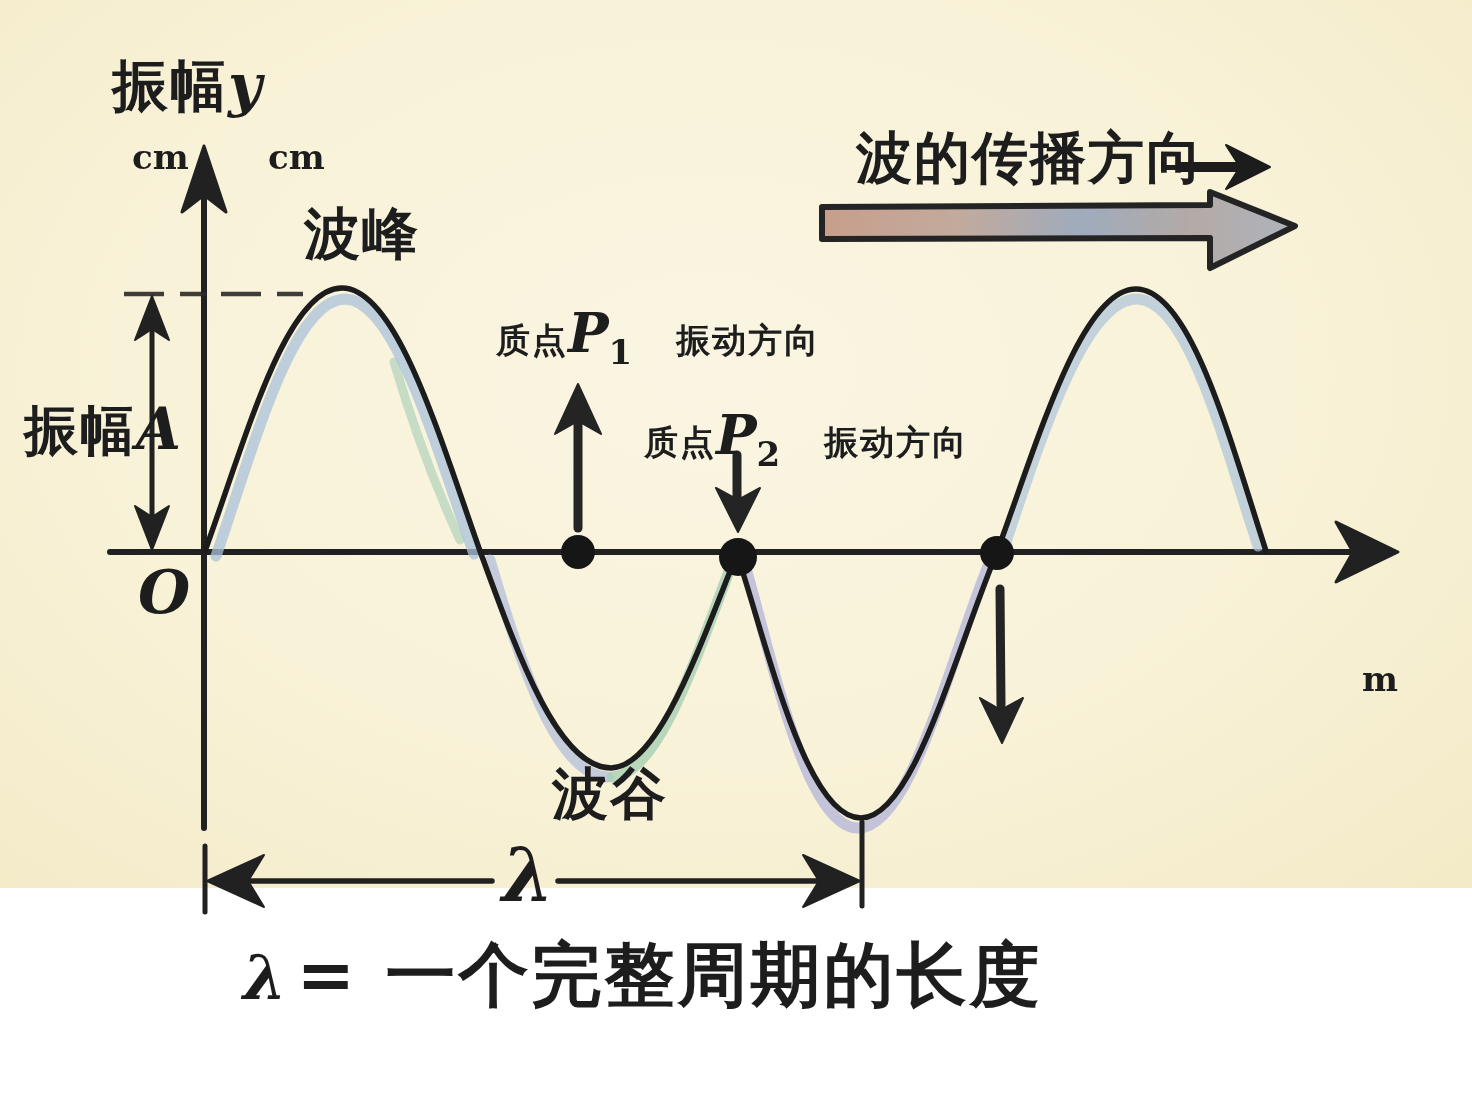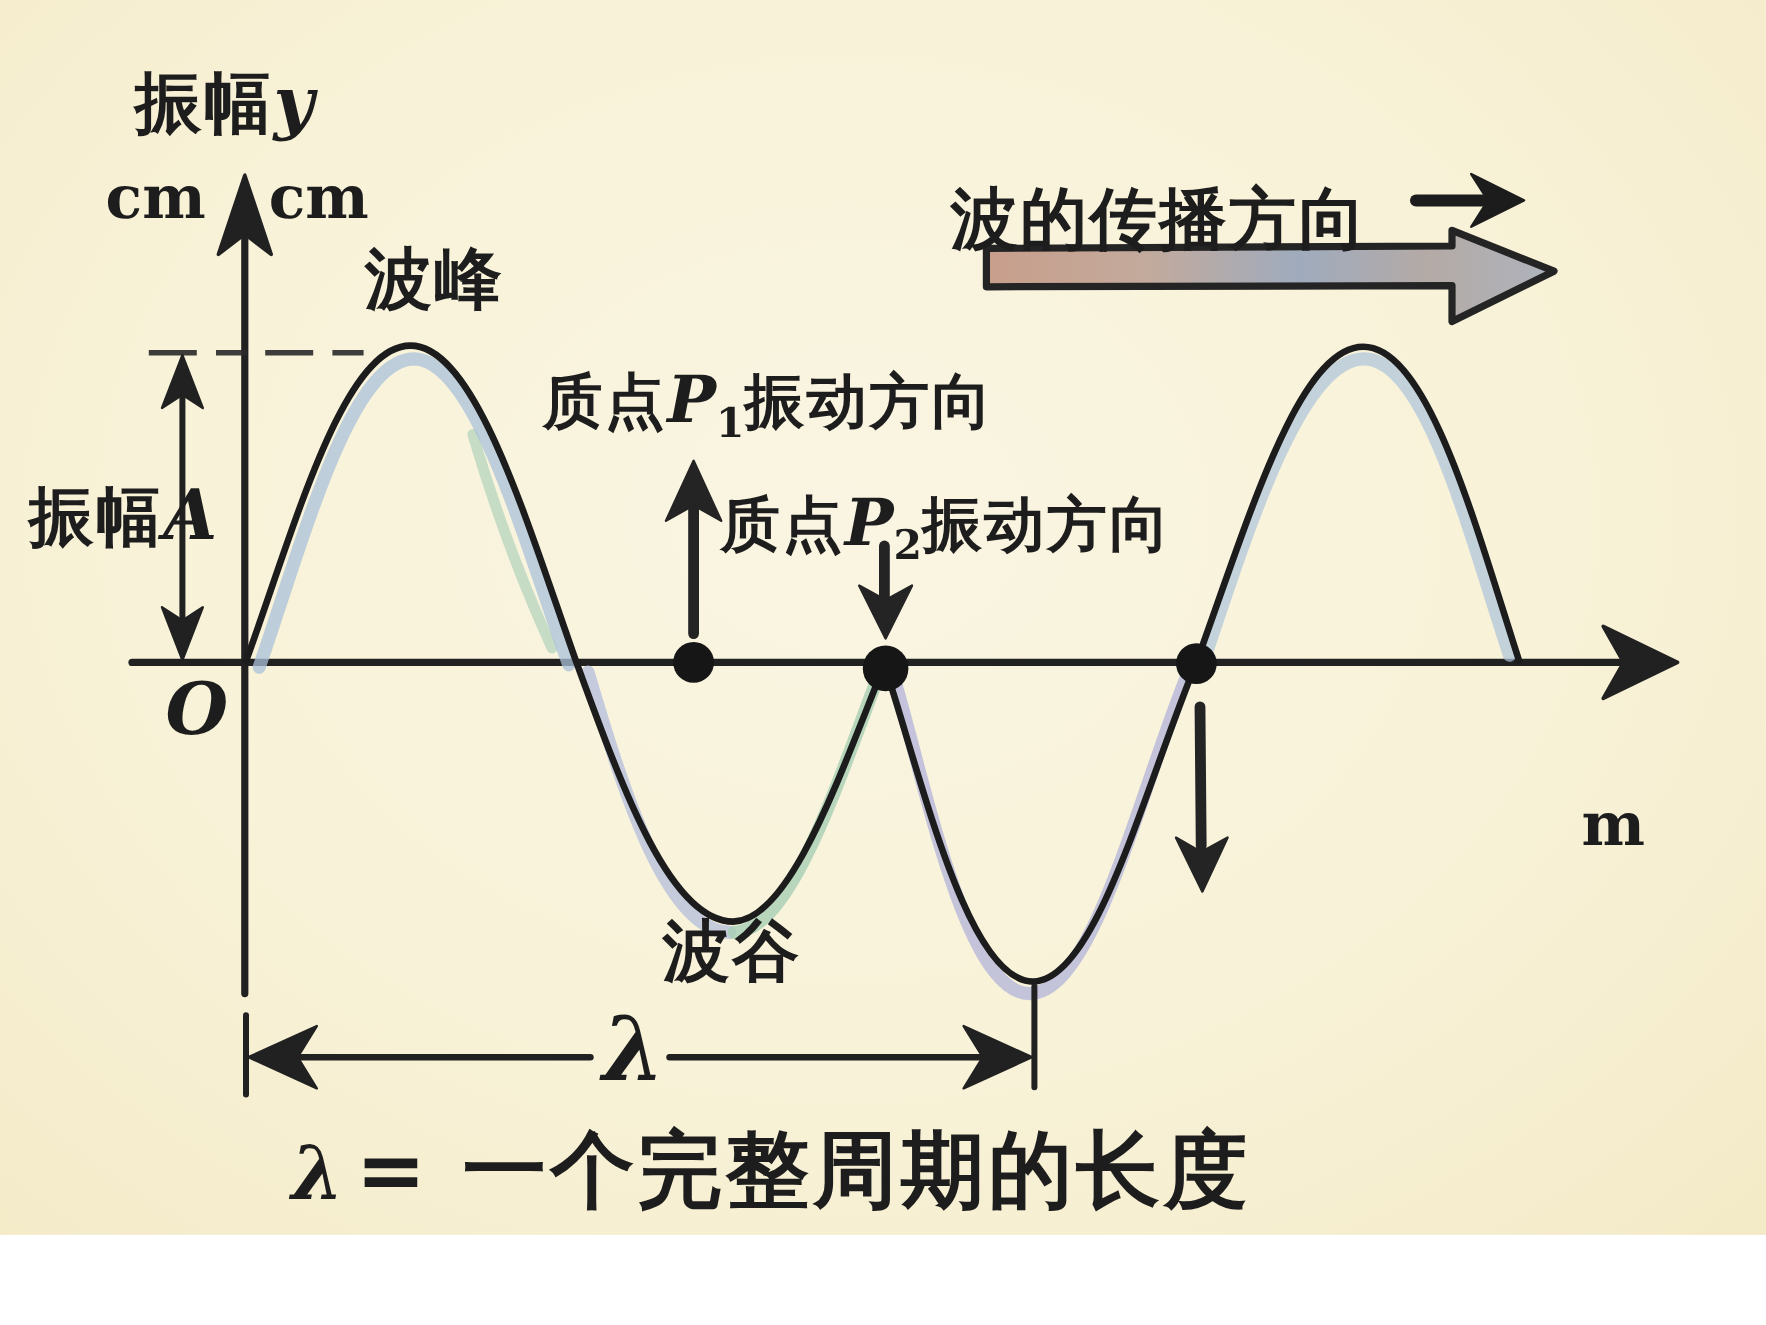--- a/index.html
+++ b/index.html
@@ -1,32 +1,32 @@
 <!DOCTYPE html>
 <html><head>
 <meta charset="utf-8">
 <style>
   html,body{margin:0;padding:0;}
   body{
     width:1472px;height:1104px;overflow:hidden;
     font-family:"DejaVu Sans","Liberation Sans",sans-serif;
   }
   #stage{
-    position:relative;width:1472px;height:1029px;
+    position:relative;width:1472px;height:888px;
     background:radial-gradient(ellipse at 48% 42%, #faf5e2 0%, #f8f2d8 55%, #f3eac7 100%);
     color:#1d1d1d;
   }
   #drawing{position:absolute;left:0;top:0;}
   .lbl{position:absolute;white-space:nowrap;line-height:1;color:#1d1d1d;}
   .cjk{font-weight:bold;letter-spacing:2px;}
   .ser{font-family:"DejaVu Serif","Liberation Serif",serif;font-weight:bold;}
   .it{font-style:italic;}
   .f56{font-size:56px;}
   .f54{font-size:54px;}
-  .f50{font-size:50px;}
+  .f50{font-size:34px;margin-left:44px;}
   .sym{font-family:"DejaVu Serif","Liberation Serif",serif;font-style:italic;font-weight:bold;}
   .plabel .sym{font-size:54px;}
   .plabel sub{font-family:"DejaVu Serif","Liberation Serif",serif;font-weight:bold;
     font-size:34px;vertical-align:-12px;line-height:0;}
   .formula .sym{font-size:62px;}
   .formula .rest{font-size:70px;font-weight:bold;letter-spacing:3px;margin-left:10px;}
   .lambda-big{font-size:74px;}
   .origin{font-size:60px;}
 </style>
 </head>
@@ -110,21 +110,21 @@
   </svg>
 
   <div class="lbl f56" style="left:112px;top:56px;">
     <span class="cjk">振幅</span><span class="sym" style="font-size:58px;">y</span>
   </div>
   <div class="lbl ser f50" style="left:88px;top:140px;">cm</div>
   <div class="lbl ser f50" style="left:224px;top:140px;">cm</div>
 
   <div class="lbl cjk f56" style="left:304px;top:206px;">波峰</div>
 
-  <div class="lbl cjk f56" style="left:792px;top:130px;margin-top:26px;">波的传播方向</div>
+  <div class="lbl cjk f56" style="left:856px;top:130px;">波的传播方向</div>
 
   <div class="lbl plabel" style="left:452px;top:306px;">
     <span class="cjk f50">质点</span><span class="sym">P</span><sub>1</sub><span class="cjk f50">振动方向</span>
   </div>
   <div class="lbl plabel" style="left:600px;top:408px;">
     <span class="cjk f50">质点</span><span class="sym">P</span><sub>2</sub><span class="cjk f50">振动方向</span>
   </div>
 
   <div class="lbl f54" style="left:24px;top:400px;">
     <span class="cjk">振幅</span><span class="sym" style="font-size:58px;">A</span>

